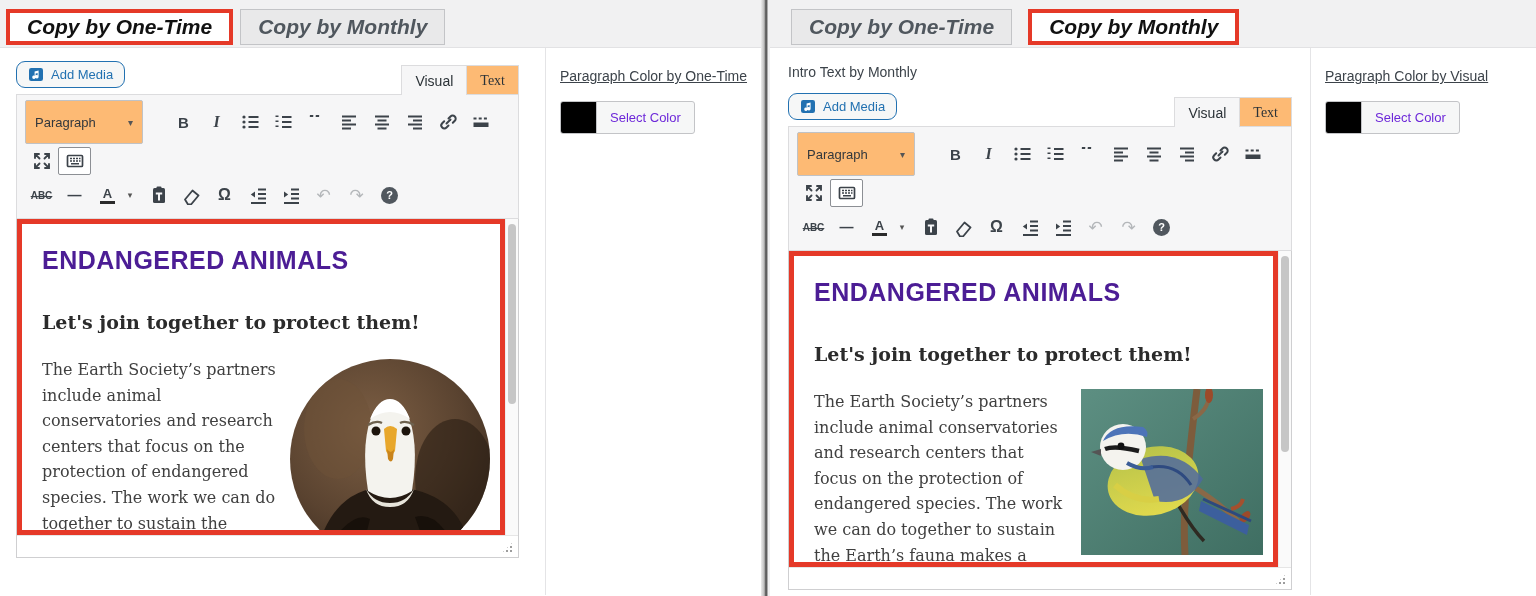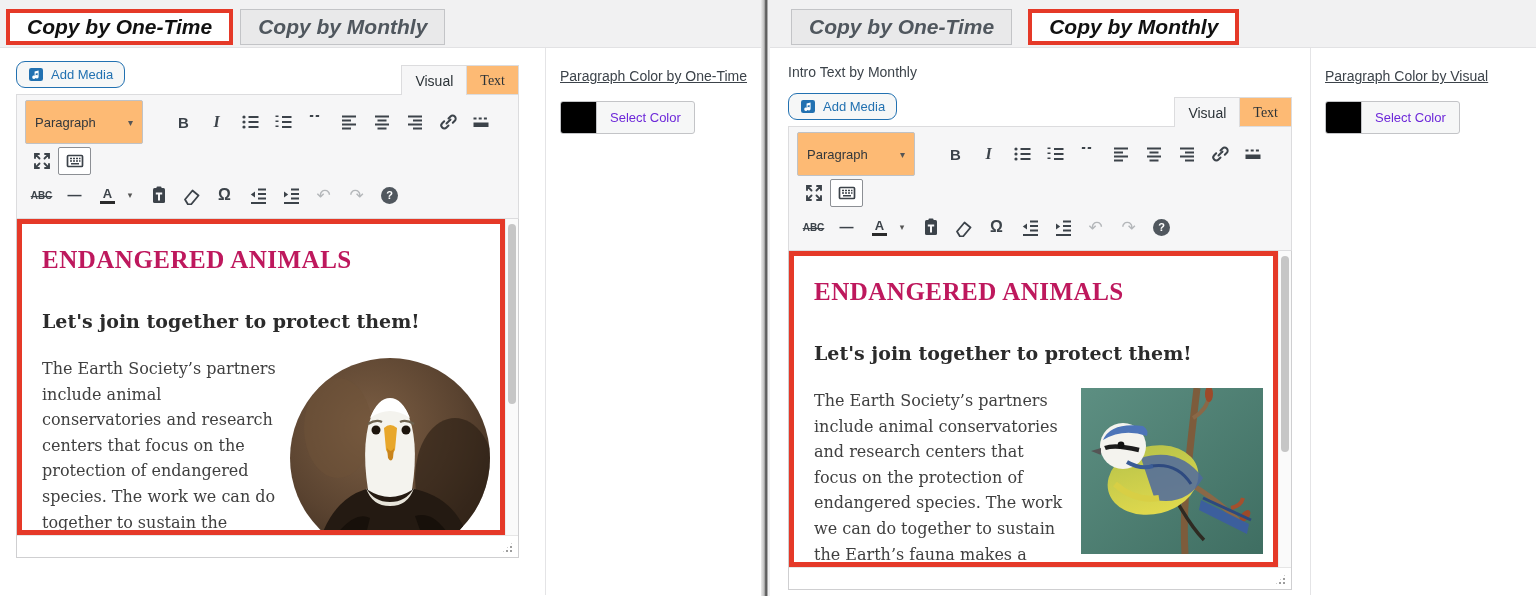--- a/index.html
+++ b/index.html
@@ -75,22 +75,22 @@
   .canvas { flex:1; border:5px solid #e53928; background:#fff; overflow:hidden;
     height:316px; padding:8px 10px 0 20px; position:relative; }
   .scrollbar { width:13px; background:#fafafa; border-left:1px solid #ededed; position:relative; flex-shrink:0; }
   .thumb { position:absolute; top:5px; left:2px; width:8px; height:180px;
     background:#c6c6c6; border-radius:5px; cursor:grab; }
   .statusbar { height:22px; background:#fff; border-top:1px solid #e6e6e6; position:relative; }
   .grip { position:absolute; right:4px; bottom:3px; width:13px; height:13px; cursor:nwse-resize;
     background-image:radial-gradient(#9d9d9d 1px, transparent 1.3px); background-size:4px 4px;
     clip-path:polygon(100% 0, 100% 100%, 0 100%); }
 
-  .ed-h1 { font-family:Liberation Serif, serif; font-weight:700; font-size:25px;
-    color:#be185d; margin-top:14px; letter-spacing:.5px; }
+  .ed-h1 { font-family:Liberation Sans, sans-serif; font-weight:700; font-size:25px;
+    color:#4c1d95; margin-top:14px; letter-spacing:.5px; }
   .ed-h2 { font-family:"DejaVu Serif",serif; font-weight:700; font-size:19px;
     color:#2b2b2b; margin-top:36px; }
   .ed-flex { display:flex; margin-top:24px; gap:12px; }
   .ed-flex p { flex:1; font-family:"DejaVu Serif",serif; font-size:16px;
     line-height:1.6; color:#404040; }
   .fig { flex-shrink:0; }
   .fig.circle { width:200px; height:200px; border-radius:50%; overflow:hidden; margin-top:2px; }
   .fig.rect { width:182px; height:166px; overflow:hidden; }
 
   

